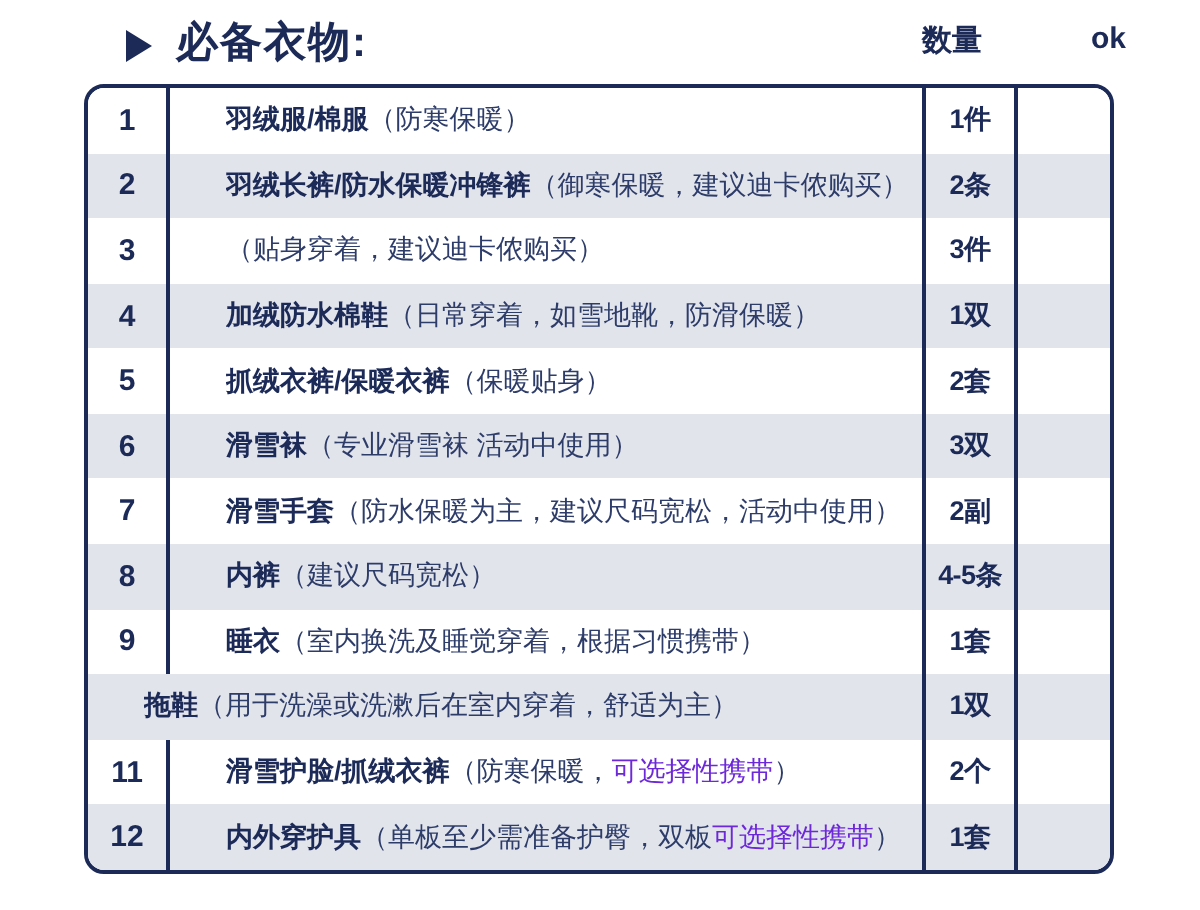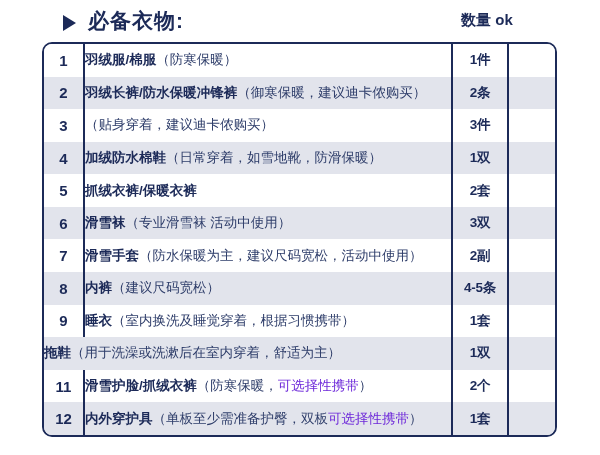--- a/index.html
+++ b/index.html
@@ -14,42 +14,42 @@
   }
   .hdr-title{
     position:absolute;left:88px;top:7px;font-size:21px;font-weight:800;
     letter-spacing:1px;color:#1c2a58;
   }
   .hdr-qty{
     position:absolute;left:461px;top:11px;width:48px;text-align:left;
     font-size:15px;font-weight:700;color:#1c2a58;
   }
   .hdr-ok{
-    position:absolute;left:480px;top:11px;width:48px;text-align:center;
+    position:absolute;left:515px;top:11px;width:48px;text-align:right;
     font-size:15px;font-weight:700;color:#1c2a58;
   }
   
   .tbl{
     position:absolute;left:42px;top:42px;width:515px;height:395px;
     border:2px solid #1c2a58;border-radius:10px;overflow:hidden;
     display:flex;flex-direction:column;background:#ffffff;box-sizing:border-box;
   }
   .row{flex:1;display:flex;align-items:stretch;background:#ffffff;}
   .row:nth-child(even){background:#e2e4ec;}
   .cell{display:flex;align-items:center;box-sizing:border-box;}
   .cell-num{
     width:41px;justify-content:center;border-right:2px solid #1c2a58;
     font-size:15px;font-weight:700;color:#1c2a58;
   }
   .cell-desc{
     flex:1;padding:0 0;border-right:2px solid #1c2a58;
-    font-size:13.5px;white-space:nowrap;overflow:hidden;
+    font-size:13.5px;white-space:nowrap;overflow:hidden;margin-left:28px;
   }
   .cell-qty{
-    width:56px;justify-content:center;border-right:2px solid #1c2a58;
+    width:46px;justify-content:center;border-right:2px solid #1c2a58;
     font-size:13.5px;font-weight:600;color:#1c2a58;letter-spacing:-0.3px;
   }
   .cell-ok{flex:0 0 46px;}
   .item-name{font-weight:700;color:#1c2a58;}
   .item-desc{color:#2d3c69;}
   .item-red{color:#6d28d9;}
 </style>
 </head>
 <body>
 
@@ -104,20 +104,21 @@
         <span class="item-desc"></span>
       </div>
     <div class="cell cell-qty">1双</div>
     <div class="cell cell-ok"></div>
   </div>
 
   <div class="row">
     <div class="cell cell-num">5</div>
     <div class="cell cell-desc">
         <span class="item-name">抓绒衣裤/保暖衣裤</span>
+        <span class="item-desc">（保暖贴身）</span>
         <span class="item-red"></span>
         <span class="item-desc"></span>
       </div>
     <div class="cell cell-qty">2套</div>
     <div class="cell cell-ok"></div>
   </div>
 
   <div class="row">
     <div class="cell cell-num">6</div>
     <div class="cell cell-desc">

